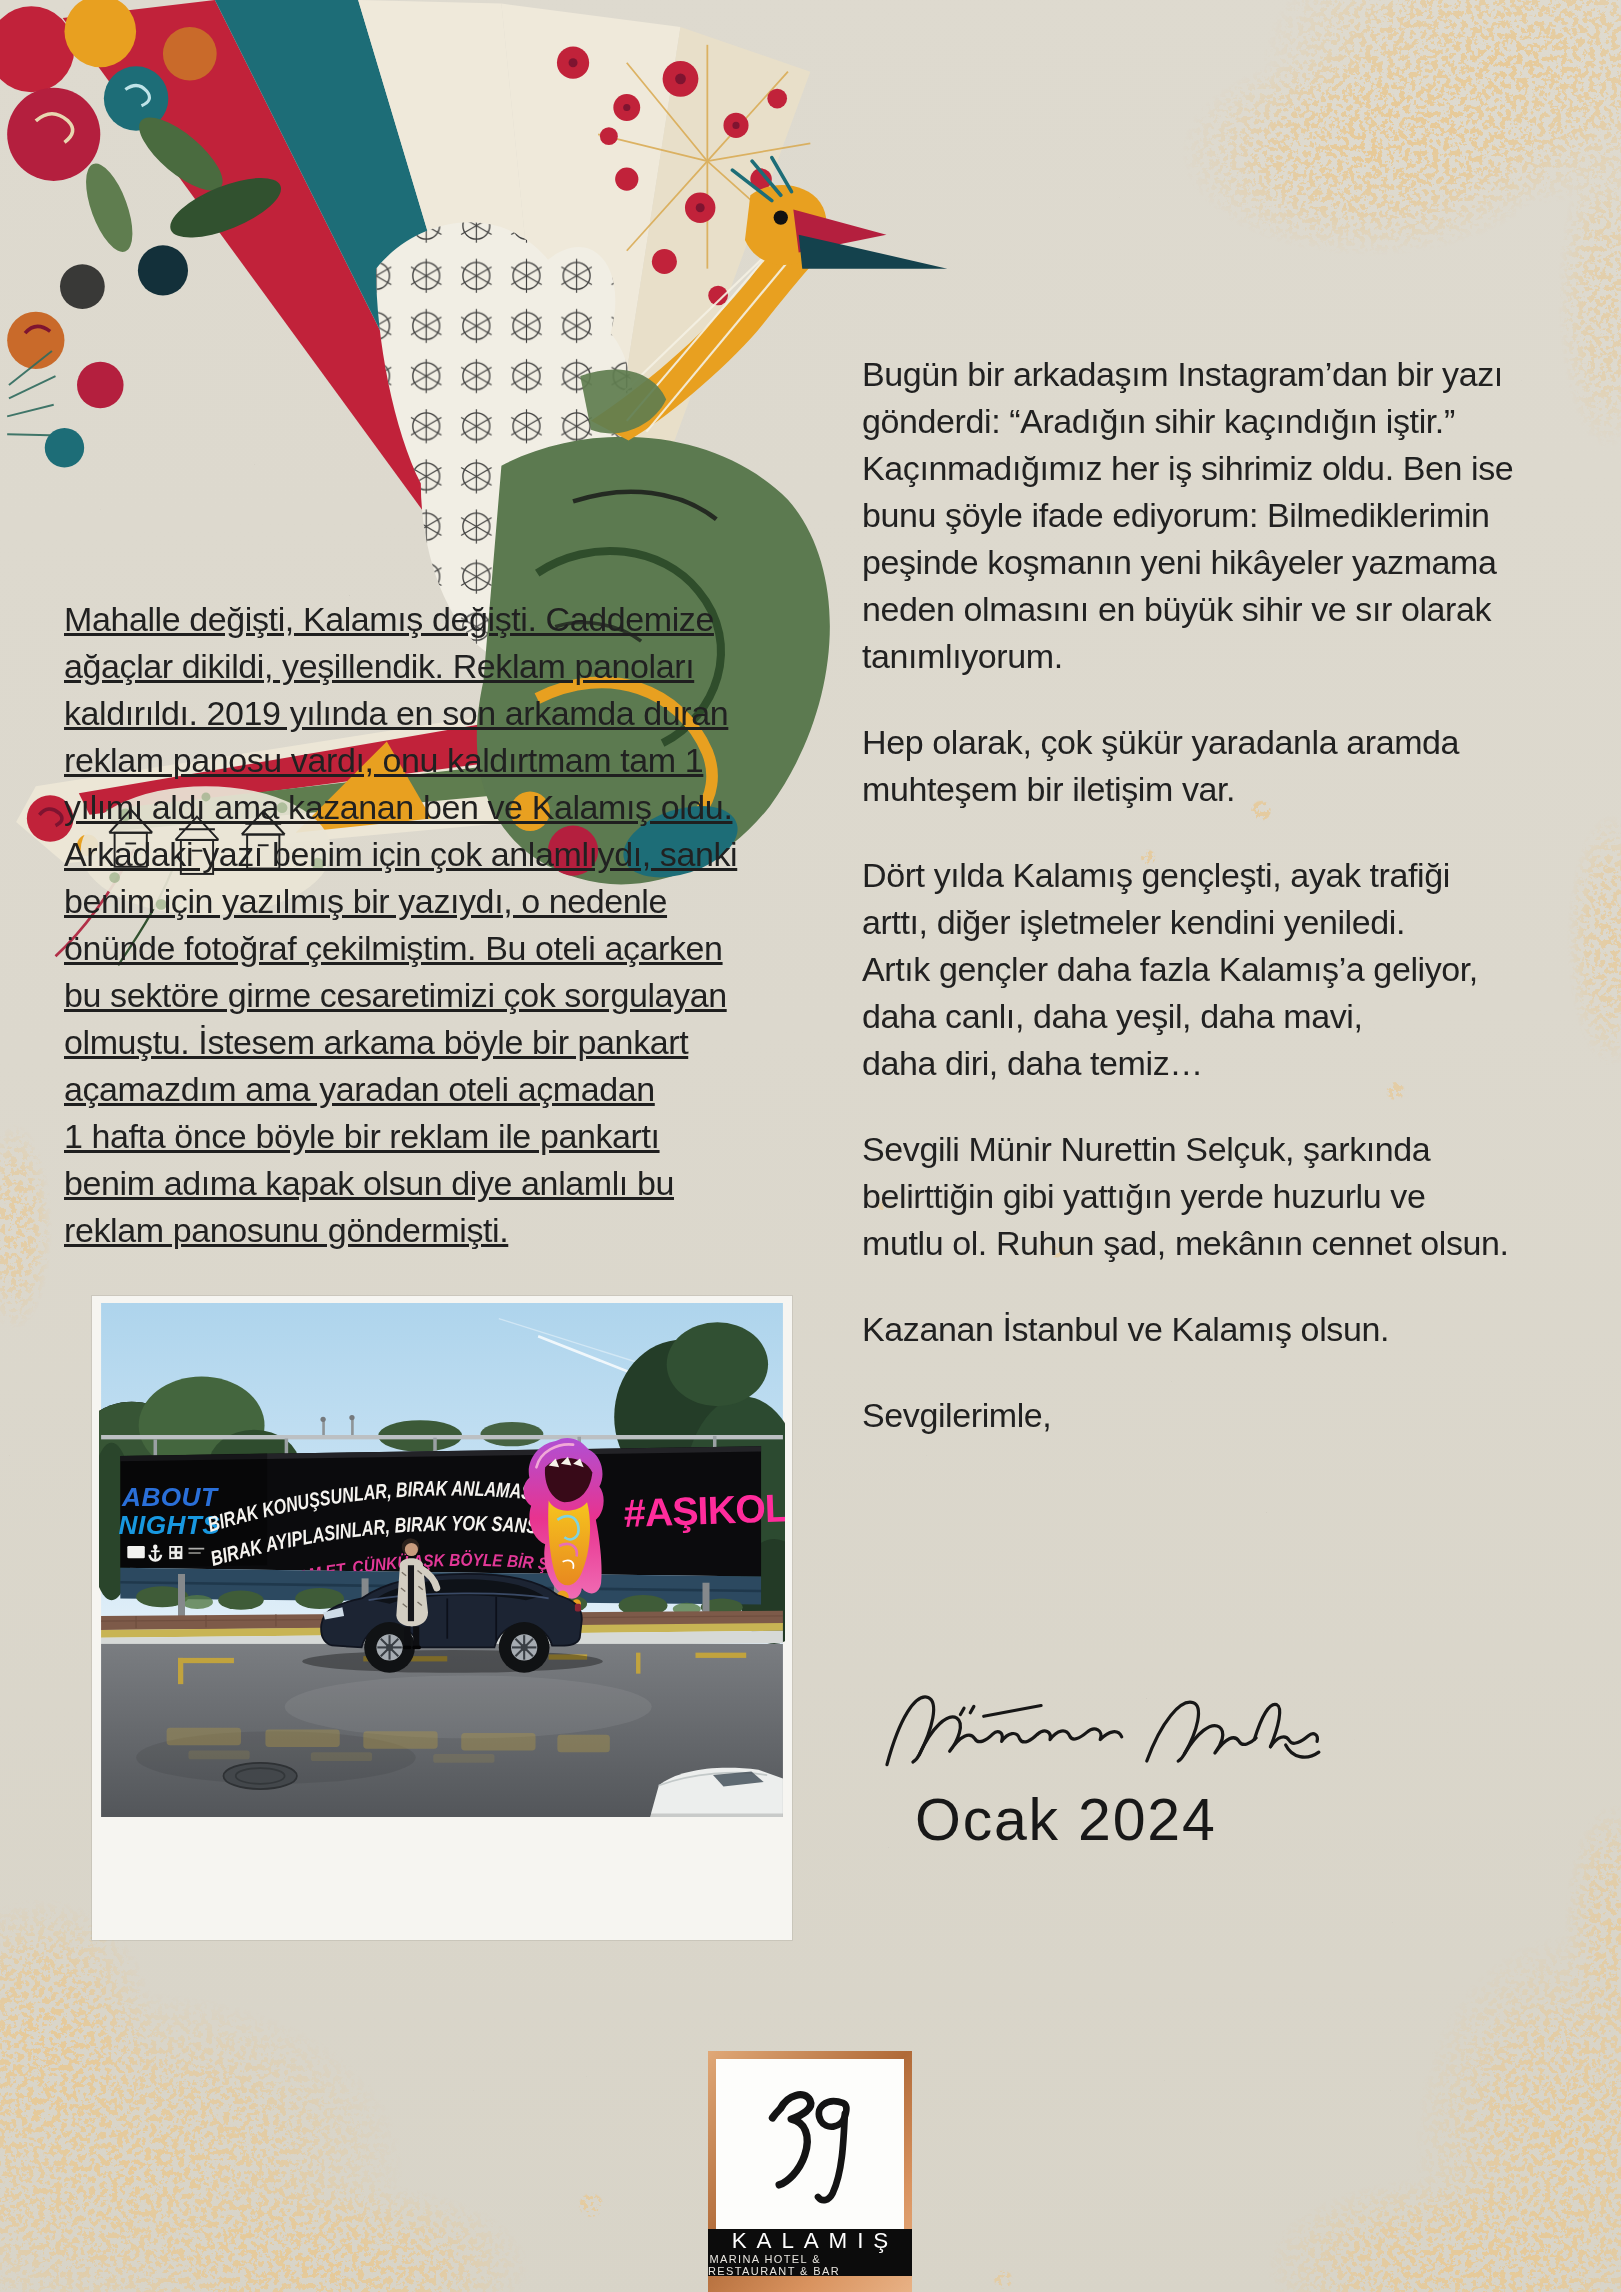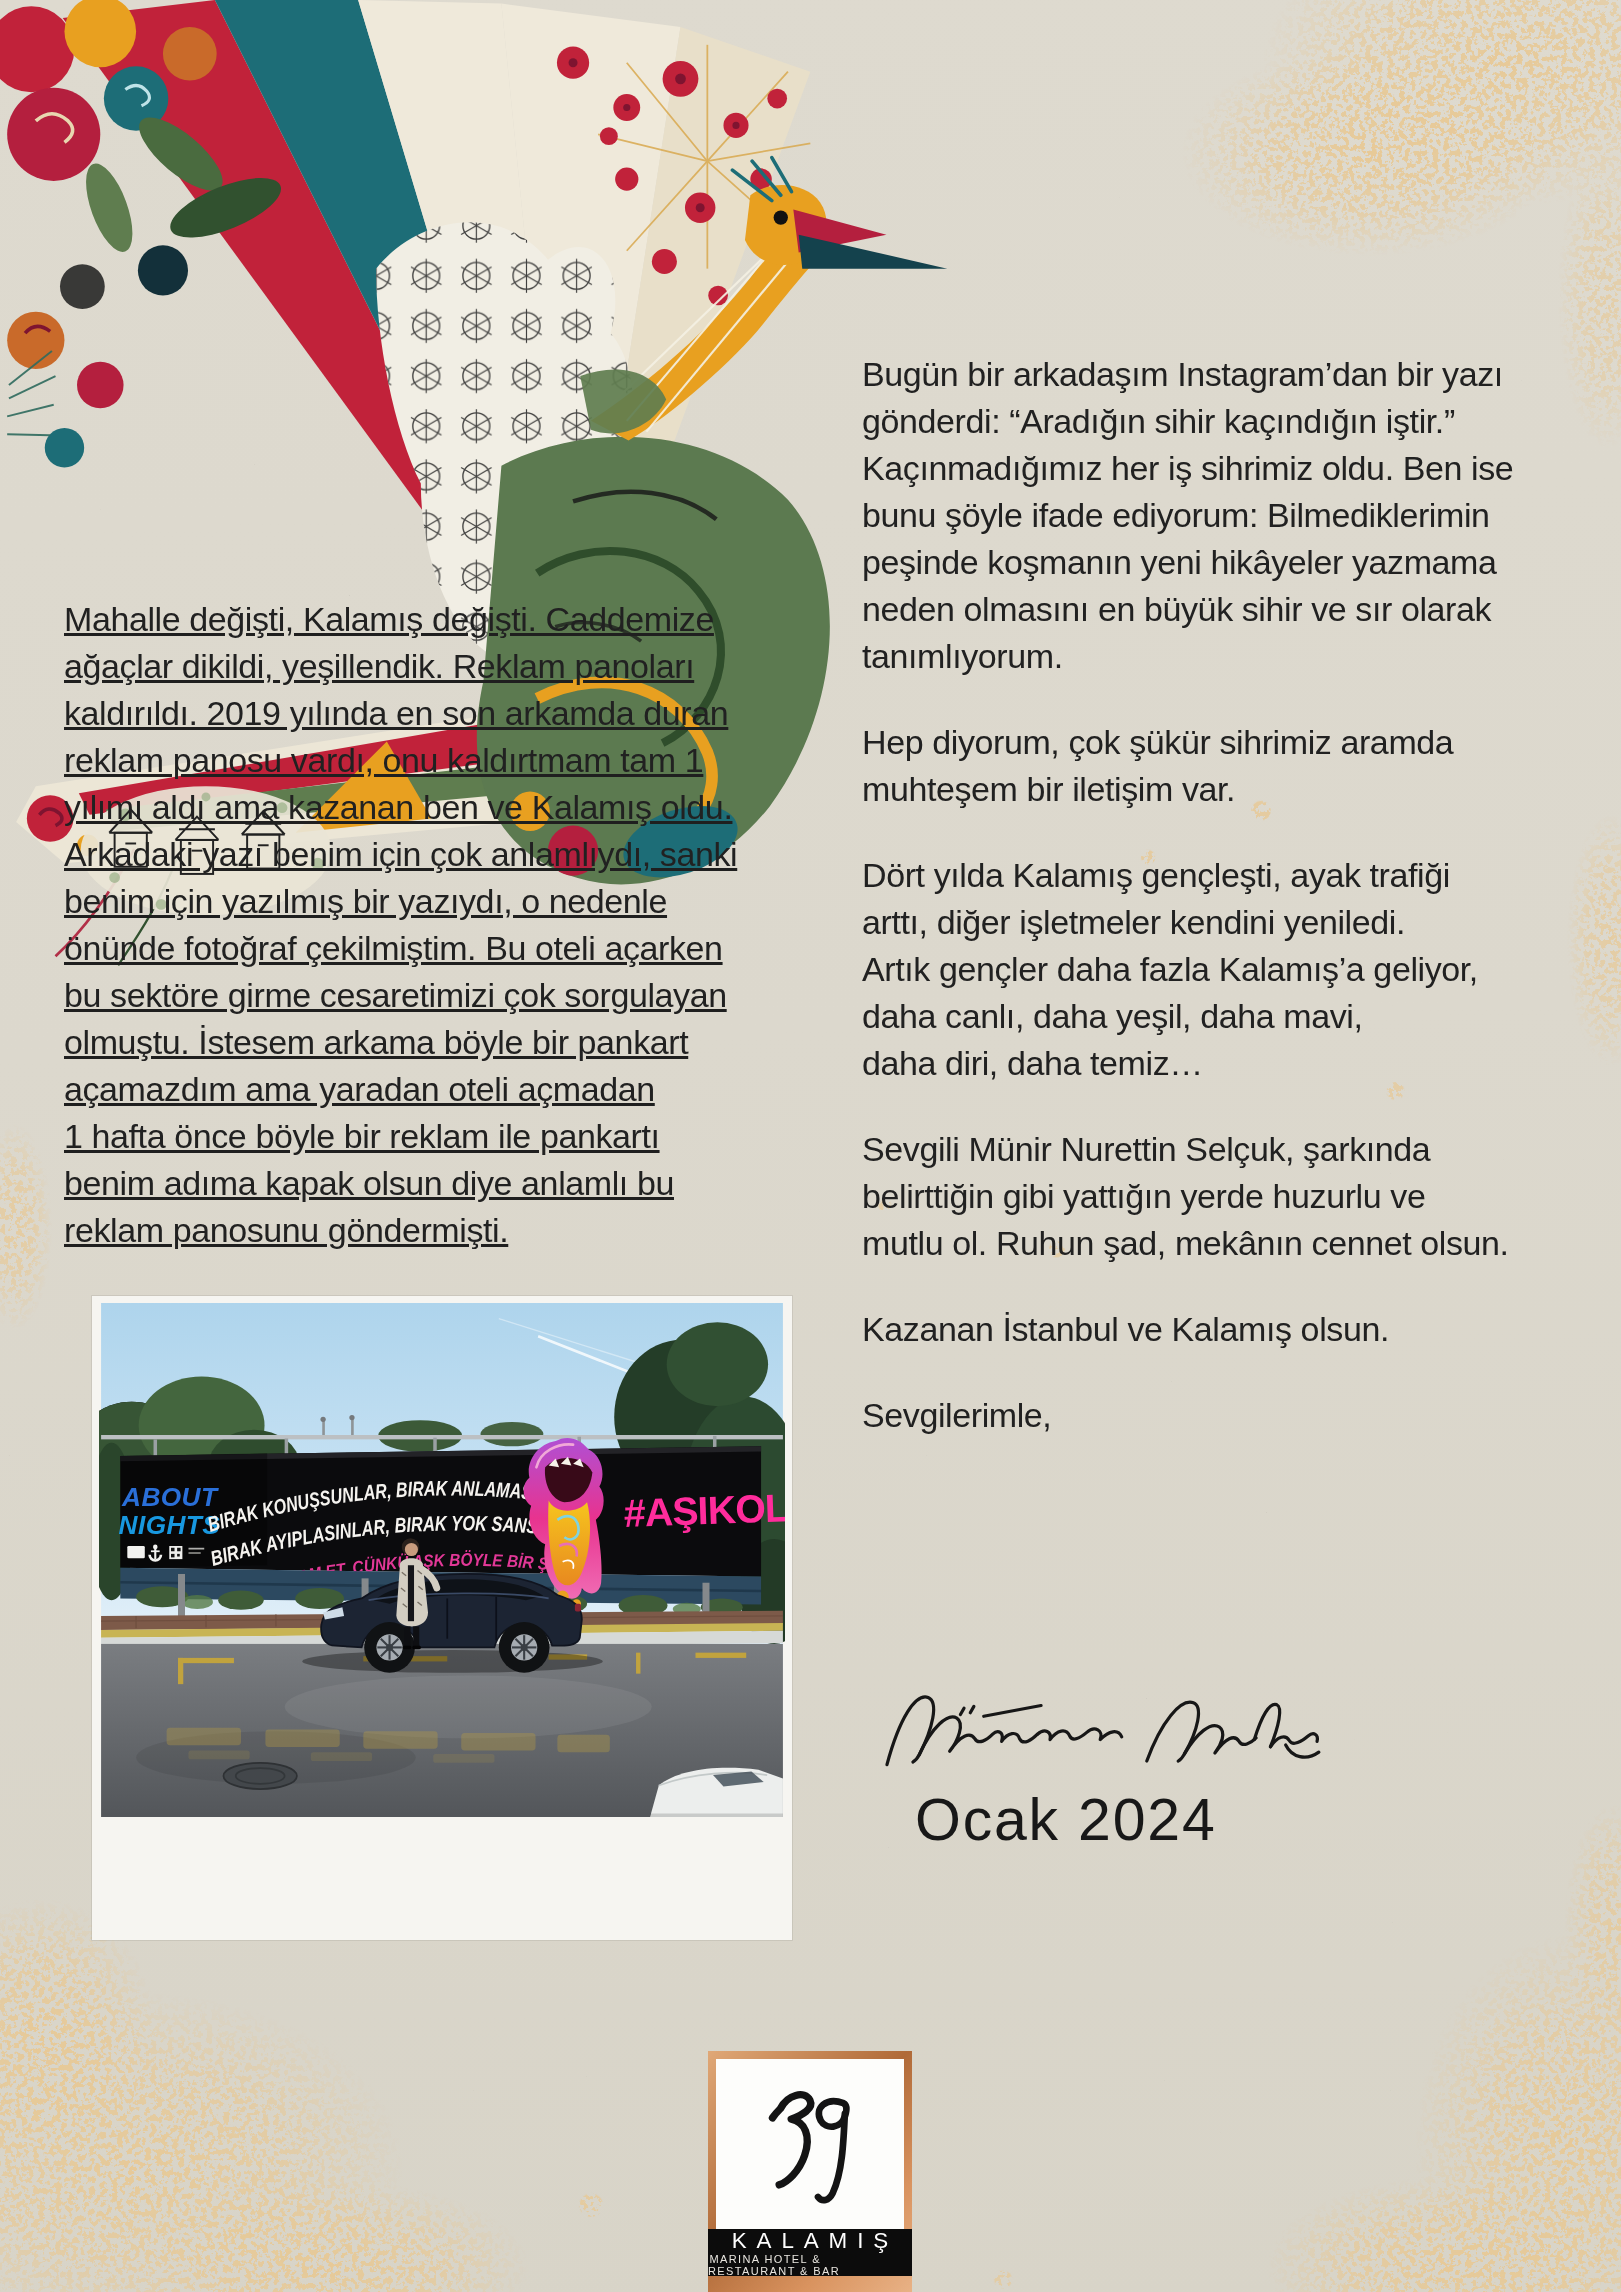--- a/index.html
+++ b/index.html
@@ -270,21 +270,21 @@
   </div>
 
   <div class="abs col" id="right-col">
     <p>Bugün bir arkadaşım Instagram’dan bir yazı
 gönderdi: “Aradığın sihir kaçındığın iştir.”
 Kaçınmadığımız her iş sihrimiz oldu. Ben ise
 bunu şöyle ifade ediyorum: Bilmediklerimin
 peşinde koşmanın yeni hikâyeler yazmama
 neden olmasını en büyük sihir ve sır olarak
 tanımlıyorum.</p>
-    <p>Hep diyorum, çok şükür sihrimiz aramda
+    <p>Hep olarak, çok şükür yaradanla aramda
 muhteşem bir iletişim var.</p>
     <p>Dört yılda Kalamış gençleşti, ayak trafiği
 arttı, diğer işletmeler kendini yeniledi.
 Artık gençler daha fazla Kalamış’a geliyor,
 daha canlı, daha yeşil, daha mavi,
 daha diri, daha temiz…</p>
     <p>Sevgili Münir Nurettin Selçuk, şarkında
 belirttiğin gibi yattığın yerde huzurlu ve
 mutlu ol. Ruhun şad, mekânın cennet olsun.</p>
     <p>Kazanan İstanbul ve Kalamış olsun.</p>

